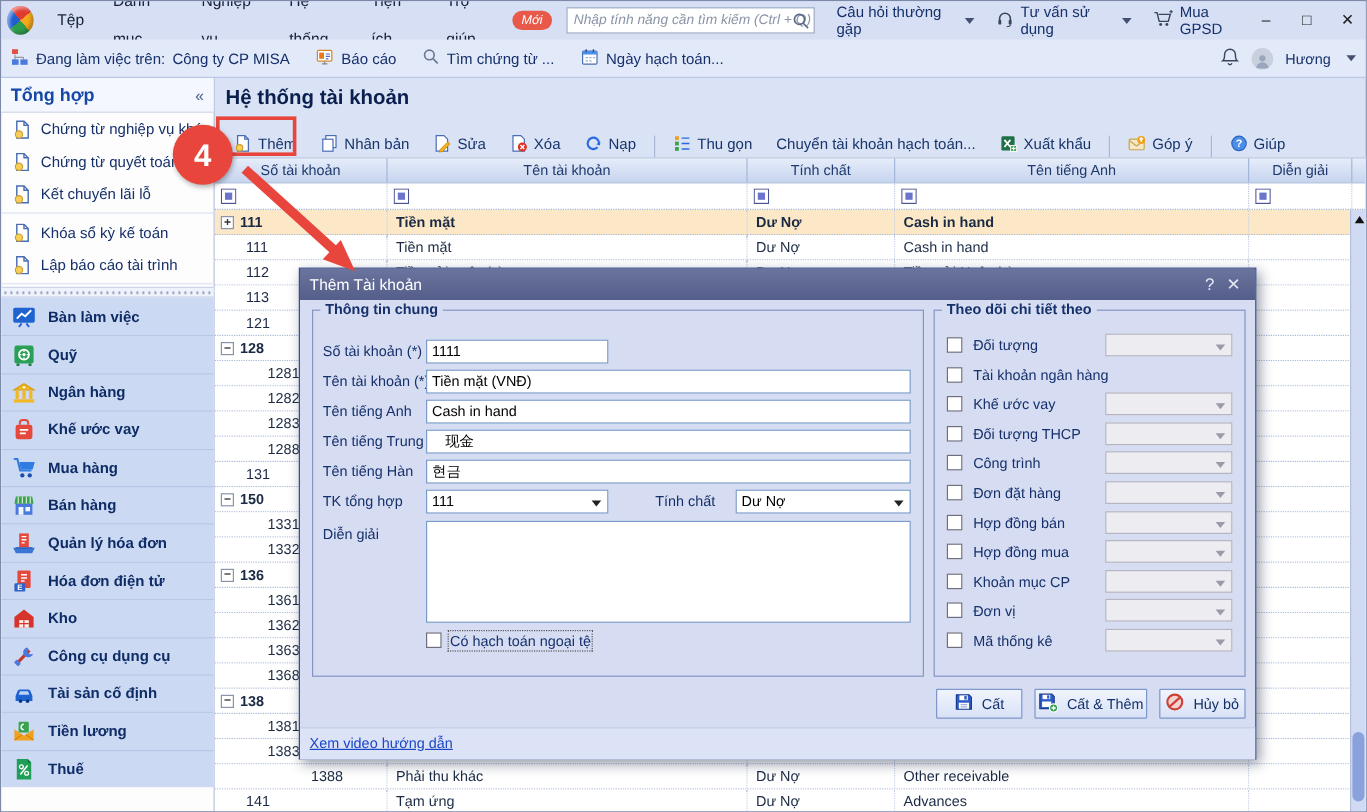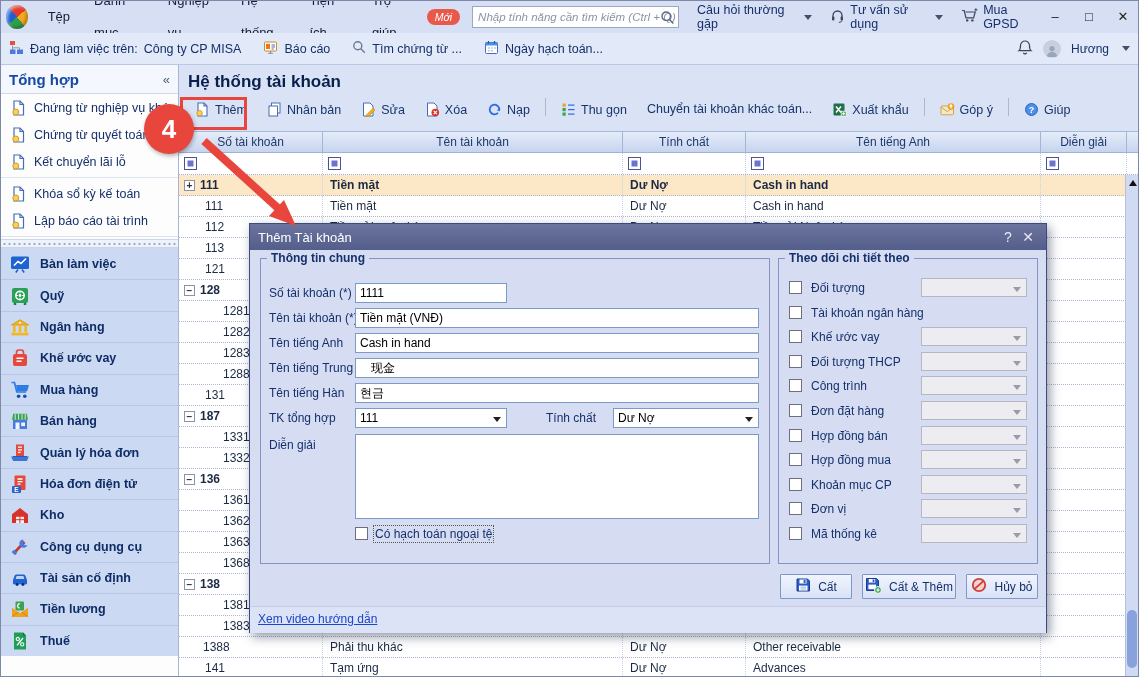--- a/index.html
+++ b/index.html
@@ -40,21 +40,21 @@
   .sb-dd { margin-left:auto; margin-right:4px; width:17px; height:21px; border:1px solid #94a6cc; background:#eef2fb; display:flex; align-items:center; justify-content:center; }
   .splitter { height:9px; background:#eef2fa; border-top:1px solid #ccd5ea; border-bottom:1px solid #ccd5ea; background-image:radial-gradient(circle,#9aa6c0 1px,transparent 1.2px); background-size:5px 4px; background-position:center; background-repeat:repeat-x; }
   .modules { }
   .mod-item { height:31.4px; background:#ccd9f2; border-top:1px solid #b7c6e6; display:flex; align-items:center; padding-left:9px; gap:10px; }
   .mod-item:first-child { border-top:0; }
   .mod-item .lbl { font-size:12.5px; font-weight:bold; color:#0e2c66; }
 
   
   .main { position:absolute; left:178px; top:64px; right:0; bottom:0; background:#dae2f5; }
   .page-title { height:33px; line-height:34px; padding-left:9px; font-size:17px; font-weight:bold; color:#0a1f4e; }
-  .toolbar { height:33px; display:flex; align-items:flex-start; padding-left:8px; gap:4px; }
+  .toolbar { height:33px; display:flex; align-items:flex-end; padding-left:8px; gap:4px; }
   .tbtn { display:flex; align-items:center; gap:5px; padding:4px 8px; font-size:12.5px; color:#17356b; white-space:nowrap; }
   .tsep { width:1px; height:18px; background:#aab8d6; margin:0 3px; }
 
   
   .table { position:absolute; left:0; right:0; top:66px; bottom:0; background:#fff; overflow:hidden; }
   .thead { display:flex; height:22px; background:linear-gradient(#e6edfa,#c6d4ee); border-top:1px solid #a8b8d8; border-bottom:1px solid #9fb2d8; }
   .hcell { font-size:12px; color:#1f3a6e; text-align:center; line-height:21px; border-right:1px solid #a4b6d8; overflow:hidden; white-space:nowrap; }
   .filterrow { display:flex; height:22px; background:#fff; border-bottom:1px dotted #9fb0cc; }
   .fcell { display:flex; align-items:center; padding-left:5px; border-right:1px dotted #c0cbdf; }
   .trow { display:flex; height:21px; border-bottom:1px dotted #aab8d4; background:#fff; }
@@ -464,21 +464,21 @@
               <path d="M7 3.1h6.5" stroke="#2a6ae0" stroke-width="1.2"></path>
               <rect x="1.5" y="6" width="3.2" height="3.2" fill="#3aa34f"></rect>
               <path d="M7 7.6h6.5" stroke="#2a6ae0" stroke-width="1.2"></path>
               <rect x="1.5" y="10.5" width="3.2" height="3.2" fill="#3aa34f"></rect>
               <path d="M7 12.1h6.5" stroke="#2a6ae0" stroke-width="1.2"></path>
             </svg>
           </span>
           <span>Thu gọn</span>
         </div>
         <div class="tbtn">
-          <span>Chuyển tài khoản khác toán...</span>
+          <span>Chuyển tài khoản hạch toán...</span>
         </div>
         <div class="tbtn">
           <span class="icon" style="display: inline-flex;">
             <svg width="15" height="15" viewBox="0 0 15 15">
               <rect x="1.5" y="1.5" width="11" height="12" rx="1.2" fill="#1e7145"></rect>
               <path d="M4 4.5l5 6M9 4.5l-5 6" stroke="#fff" stroke-width="1.5"></path>
               <rect x="9.2" y="9.2" width="5" height="5" fill="#3aa34f" stroke="#fff" stroke-width="0.8"></rect>
               <path d="M11.7 10v3.4M10 11.7h3.4" stroke="#fff"></path>
             </svg>
           </span>
@@ -655,21 +655,21 @@
               <span>131</span>
             </div>
             <div class="cell" style="width: 300px; padding-left: 7px;"></div>
             <div class="cell" style="width: 123px; padding-left: 7px;"></div>
             <div class="cell" style="width: 295px; padding-left: 7px;"></div>
             <div class="cell" style="width: 86px; padding-left: 7px;"></div>
           </div>
           <div class="trow bold">
             <div class="cell num" style="width: 144px; padding-left: 5px;">
               <span class="glyph">−</span>
-              <span>187</span>
+              <span>150</span>
             </div>
             <div class="cell" style="width: 300px; padding-left: 7px;"></div>
             <div class="cell" style="width: 123px; padding-left: 7px;"></div>
             <div class="cell" style="width: 295px; padding-left: 7px;"></div>
             <div class="cell" style="width: 86px; padding-left: 7px;"></div>
           </div>
           <div class="trow">
             <div class="cell num" style="width: 144px; padding-left: 44px;">
               <span>1331</span>
             </div>
@@ -755,21 +755,21 @@
           <div class="trow">
             <div class="cell num" style="width: 144px; padding-left: 44px;">
               <span>1383</span>
             </div>
             <div class="cell" style="width: 300px; padding-left: 7px;"></div>
             <div class="cell" style="width: 123px; padding-left: 7px;"></div>
             <div class="cell" style="width: 295px; padding-left: 7px;"></div>
             <div class="cell" style="width: 86px; padding-left: 7px;"></div>
           </div>
           <div class="trow">
-            <div class="cell num" style="width: 144px; padding-left: 24px;">
+            <div class="cell num" style="width: 144px; padding-left: 44px; justify-content: center;">
               <span>1388</span>
             </div>
             <div class="cell" style="width: 300px; padding-left: 7px;">Phải thu khác</div>
             <div class="cell" style="width: 123px; padding-left: 7px;">Dư Nợ</div>
             <div class="cell" style="width: 295px; padding-left: 7px;">Other receivable</div>
             <div class="cell" style="width: 86px; padding-left: 7px;"></div>
           </div>
           <div class="trow">
             <div class="cell num" style="width: 144px; padding-left: 26px;">
               <span>141</span>

